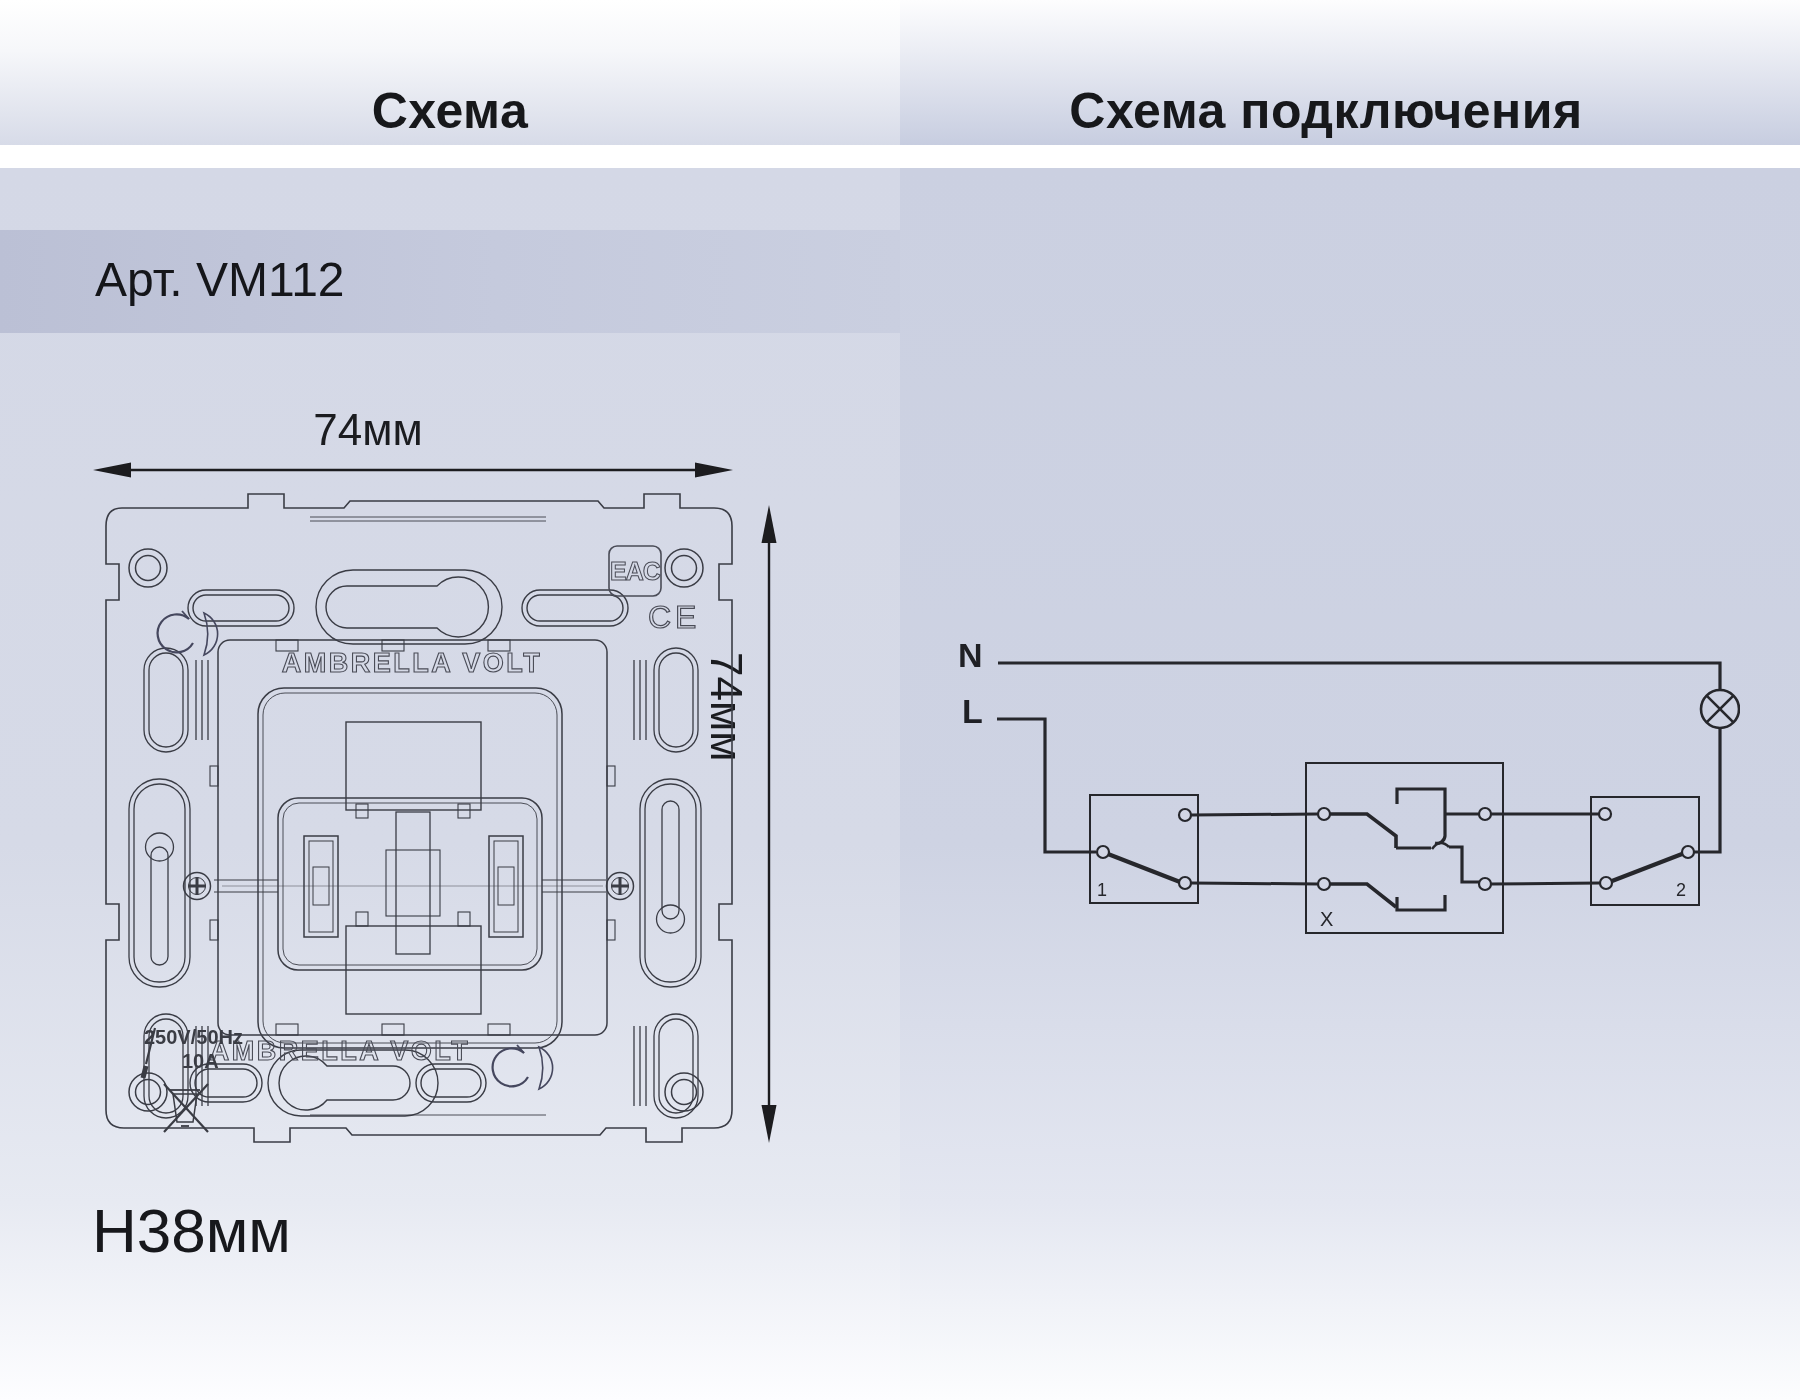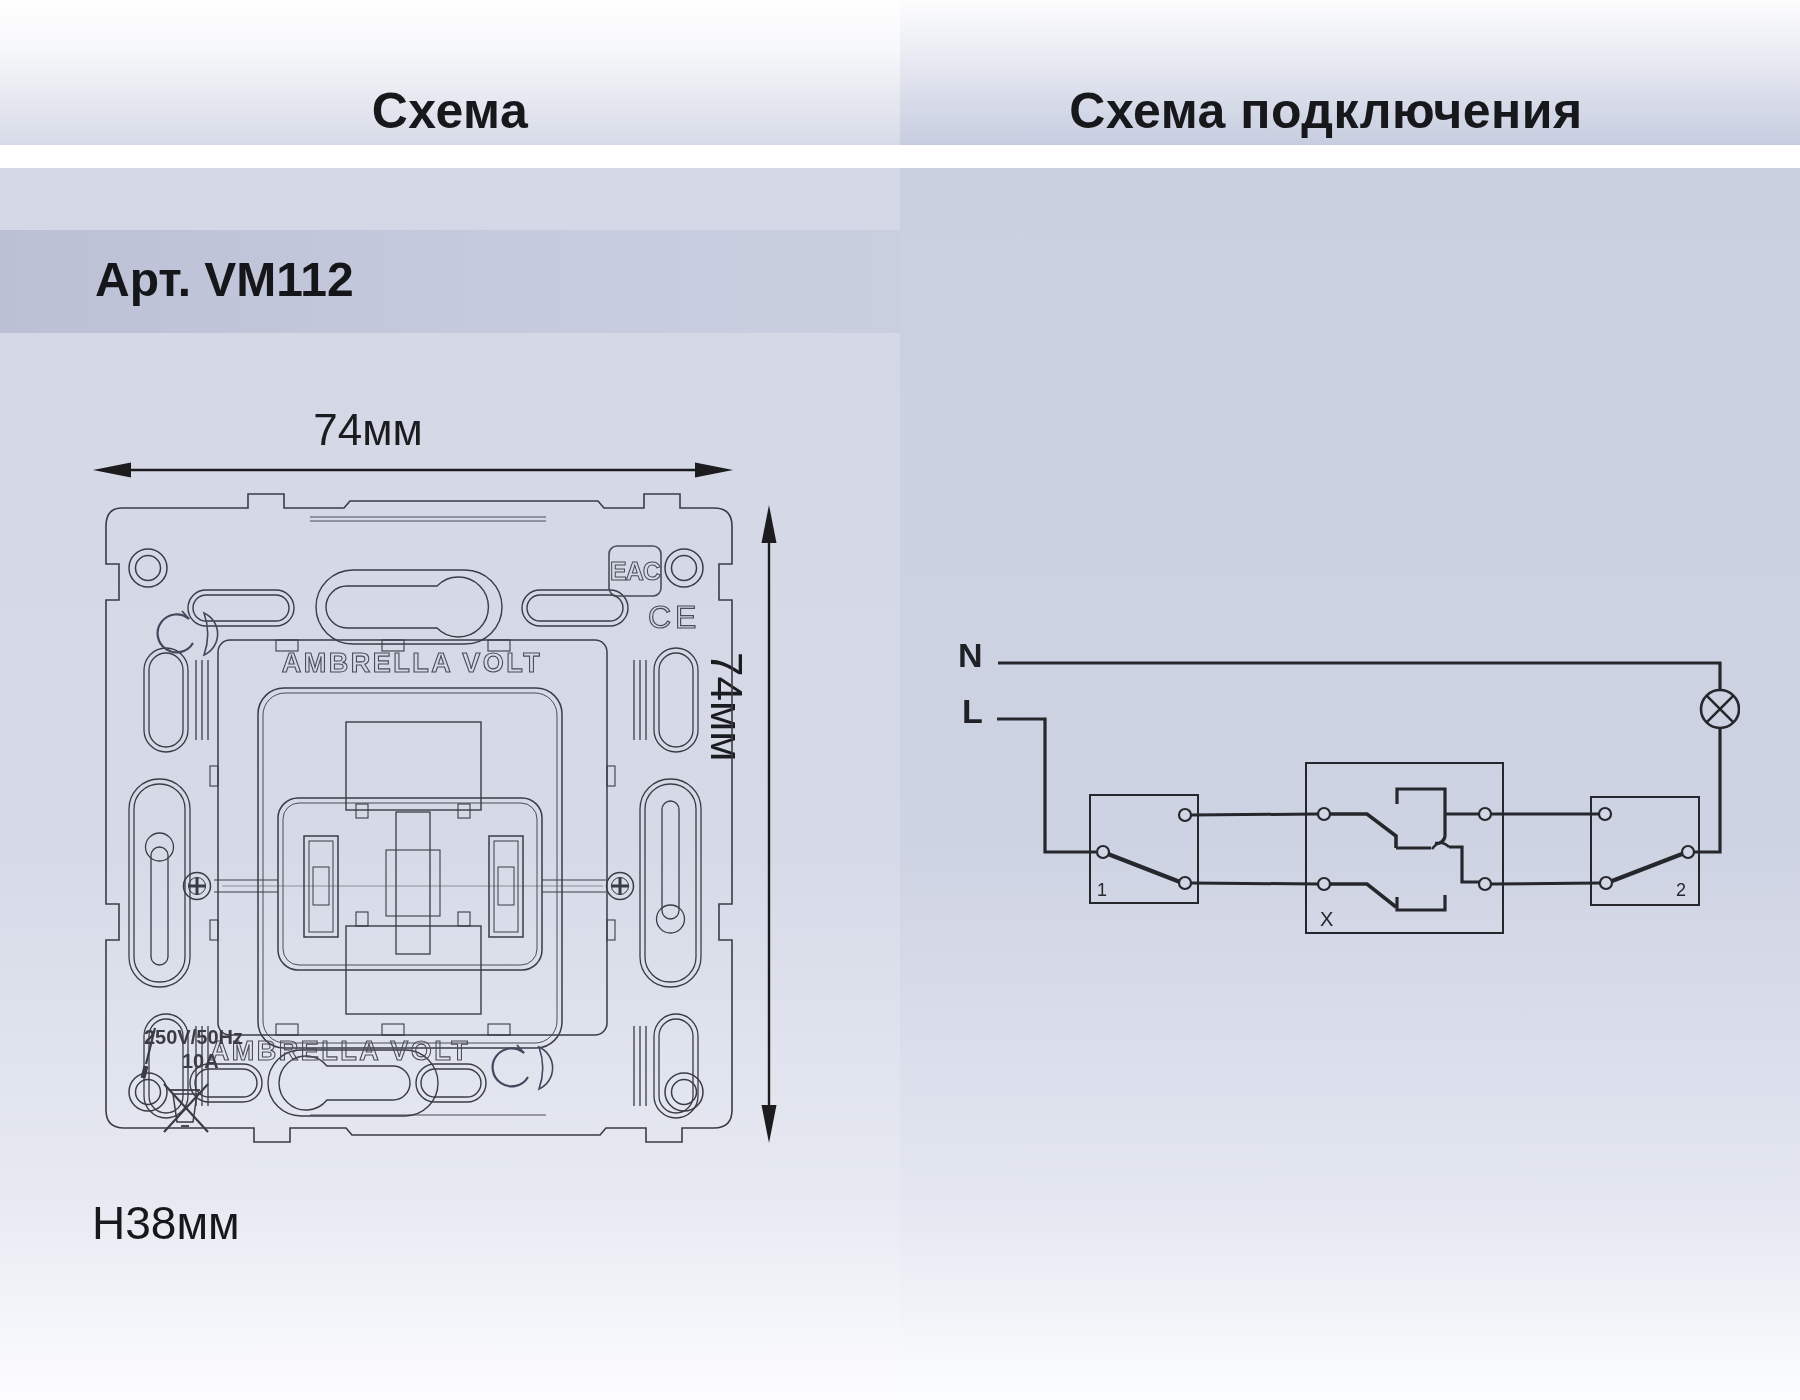--- a/index.html
+++ b/index.html
@@ -19,25 +19,25 @@
     background:linear-gradient(180deg,#d4d8e6 0%,#d6dae7 55%,#e7eaf2 84%,#fdfdff 100%);}
   .body-right{left:900px;top:168px;width:900px;height:1232px;
     background:linear-gradient(180deg,#cbd0e1 0%,#ced3e3 55%,#e4e7f1 84%,#fcfdfe 100%);}
   .art-band{left:0;top:230px;width:900px;height:103px;
     background:linear-gradient(90deg,#bbc0d5 0%,#c5cadd 55%,#cacfe0 100%);}
   
   .title{top:52px;width:900px;text-align:center;font-size:50px;font-weight:600;
     color:#17181b;line-height:1;letter-spacing:.5px;margin-top:34px;}
   .title-left{left:0;}
   .title-right{left:876px;}
-  .art-label{left:95px;top:256px;font-size:48px;font-weight:700;color:#15161a;line-height:1;}
+  .art-label{left:95px;top:256px;font-size:48px;font-weight:400;color:#15161a;line-height:1;}
   .dim-label{font-size:44px;font-weight:500;color:#1b1c20;line-height:1;}
   .dim-w{left:168px;top:408px;width:400px;text-align:center;}
   .dim-h{left:748px;top:652px;transform:rotate(90deg);transform-origin:0 0;white-space:nowrap;}
-  .depth-label{left:92px;top:1200px;font-size:46px;font-weight:500;color:#17181c;line-height:1;}
+  .depth-label{left:92px;top:1200px;font-size:62px;font-weight:500;color:#17181c;line-height:1;}
   svg{display:block;}
 </style>
 </head>
 <body>
 
 <div class="abs top-grad-left"></div>
 <div class="abs top-grad-right"></div>
 <div class="abs white-band"></div>
 <div class="abs body-left"></div>
 <div class="abs body-right"></div>

